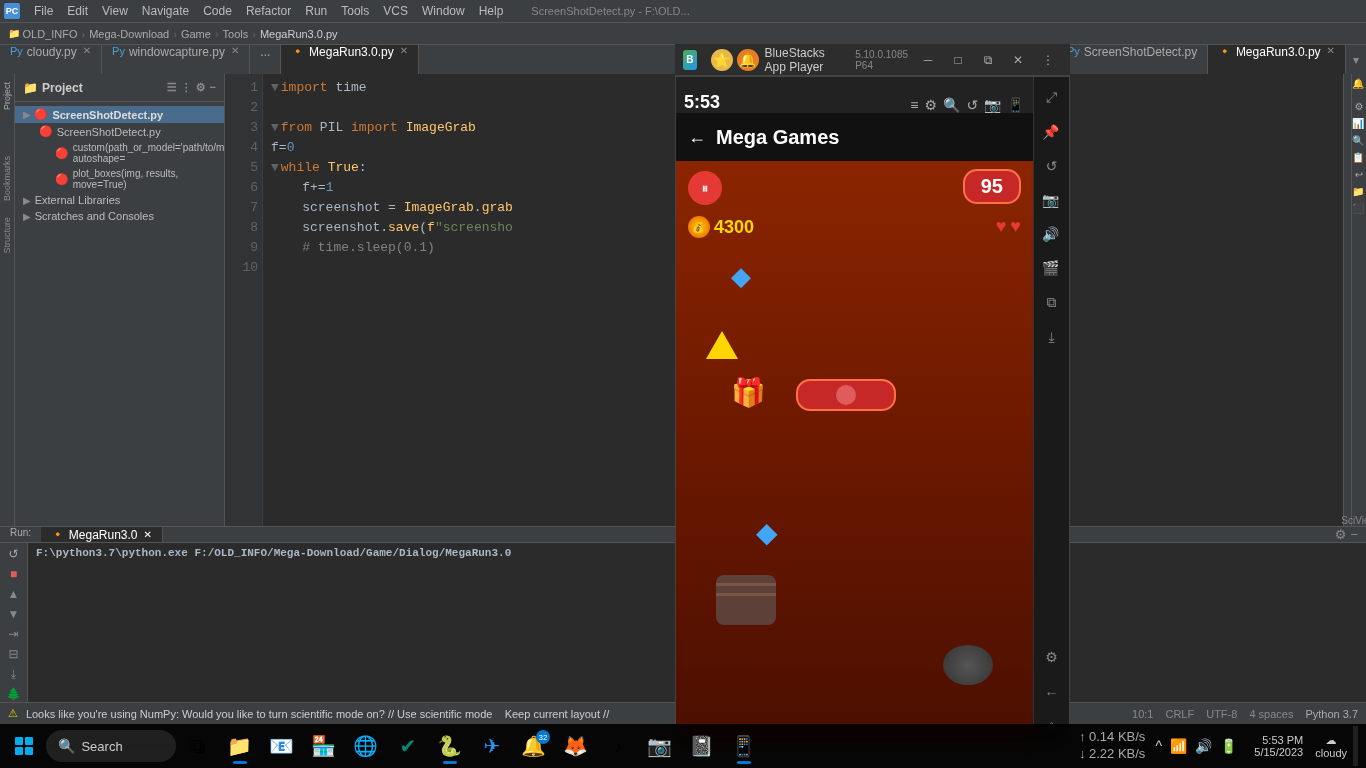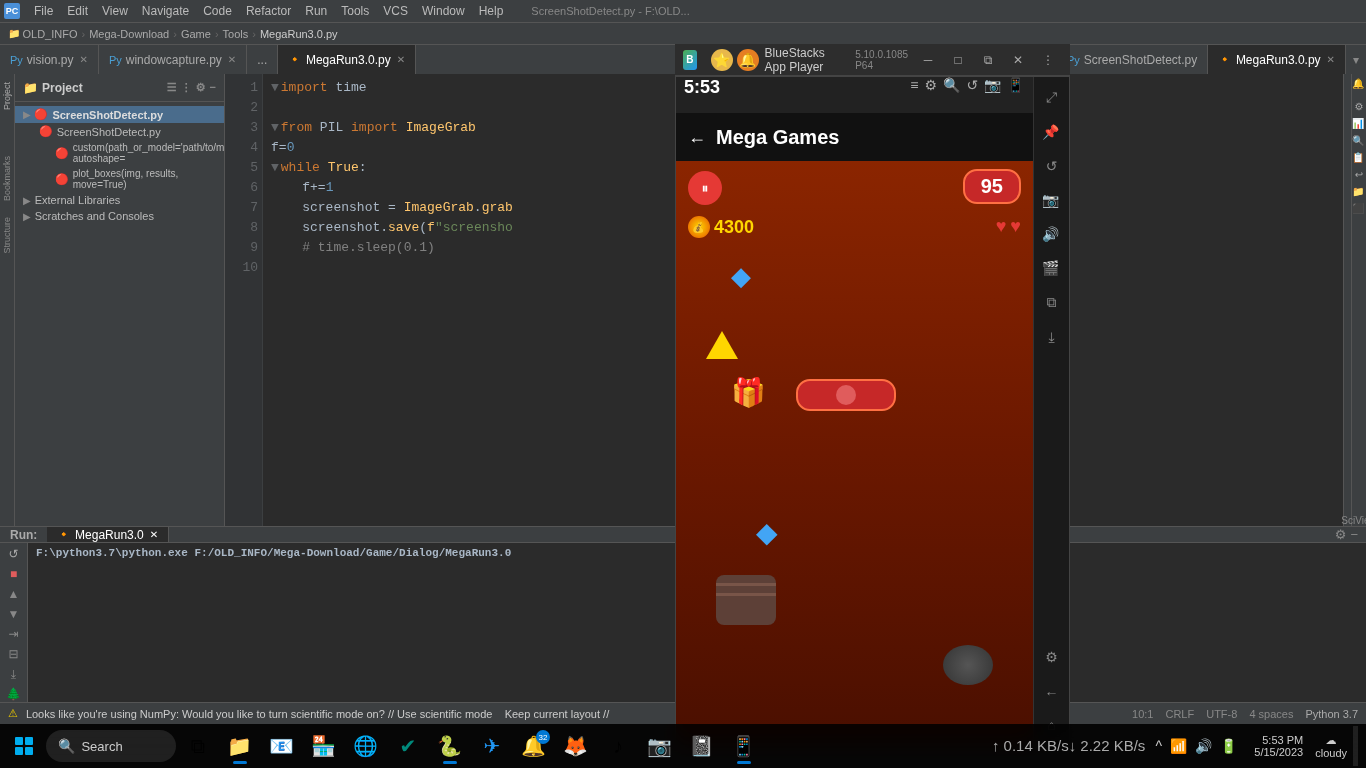--- a/index.html
+++ b/index.html
@@ -52,21 +52,20 @@
       background: #3c3f41;
       border-top: 1px solid #555;
       display: flex;
       align-items: stretch;
       font-size: 12px;
       color: #bbb;
       overflow: hidden;
     }
     .tab {
       display: flex;
-      align-items: center;
       padding: 0 10px;
       gap: 4px;
       border-right: 1px solid #555;
       cursor: pointer;
       white-space: nowrap;
       font-size: 12px;
     }
     .tab.active { background: #2b2b2b; color: #fff; }
     .tab:not(.active) { background: #3c3f41; color: #aaa; }
     .tab-close { font-size: 10px; color: #888; margin-left: 2px; }
@@ -220,21 +219,21 @@
       border-radius: 50%;
       background: #555;
       display: flex; align-items: center; justify-content: center;
       font-size: 12px; cursor: pointer;
     }
     
     .bs-toolbar {
       height: 36px;
       background: #222;
       display: flex;
-      align-items: flex-start;
+      align-items: flex-end;
       padding: 0 8px;
       gap: 6px;
     }
     .bs-time { font-size: 18px; color: #fff; font-weight: bold; margin-right: 8px; }
     .bs-toolbar-icons {
       margin-left: auto;
       display: flex;
       gap: 6px;
     }
     .bs-tb-icon { font-size: 14px; color: #aaa; cursor: pointer; }
@@ -345,26 +344,25 @@
       height: 28px;
       background: #3c3f41;
       display: flex;
       align-items: stretch;
       font-size: 12px;
       color: #bbb;
       border-bottom: 1px solid #555;
     }
     .run-label {
       display: flex;
-      align-items: flex-end;
+      align-items: flex-start;
       padding: 0 10px;
       gap: 4px;
-      font-size: 12px;
+      font-size: 10px;
       color: #aaa;
-      font-weight: bold;
     }
     .run-tab {
       display: flex;
       align-items: center;
       padding: 0 10px;
       gap: 4px;
       cursor: pointer;
       border-right: 1px solid #555;
     }
     .run-tab.active { background: #2b2b2b; color: #fff; }
@@ -513,22 +511,22 @@
       right: 4px;
       background: #0078d4;
       color: white;
       font-size: 8px;
       border-radius: 50%;
       width: 14px; height: 14px;
       display: flex; align-items: center; justify-content: center;
     }
     .net-speed {
       display: flex;
-      flex-direction: row;
-      font-size: 15px;
+      flex-direction: column;
+      font-size: 13px;
       color: #aaa;
       line-height: 1.3;
     }
     .show-desktop {
       width: 5px; height: 40px;
       background: rgba(255,255,255,0.1);
       cursor: pointer;
     }
 
     
@@ -612,21 +610,21 @@
       <span class="breadcrumb-item">Game</span>
       <span class="breadcrumb-sep">›</span>
       <span class="breadcrumb-item">Tools</span>
       <span class="breadcrumb-sep">›</span>
       <span class="breadcrumb-item active">MegaRun3.0.py</span>
     </div>
 
     <div class="tabs-bar">
       <div class="tab">
         <span class="tab-icon-py">Py</span>
-        <span>vision.py</span>
+        <span>cloudy.py</span>
         <span class="tab-close">✕</span>
       </div>
       <div class="tab">
         <span class="tab-icon-py">Py</span>
         <span>windowcapture.py</span>
         <span class="tab-close">✕</span>
       </div>
       <div class="tab">
         <span>...</span>
       </div>

